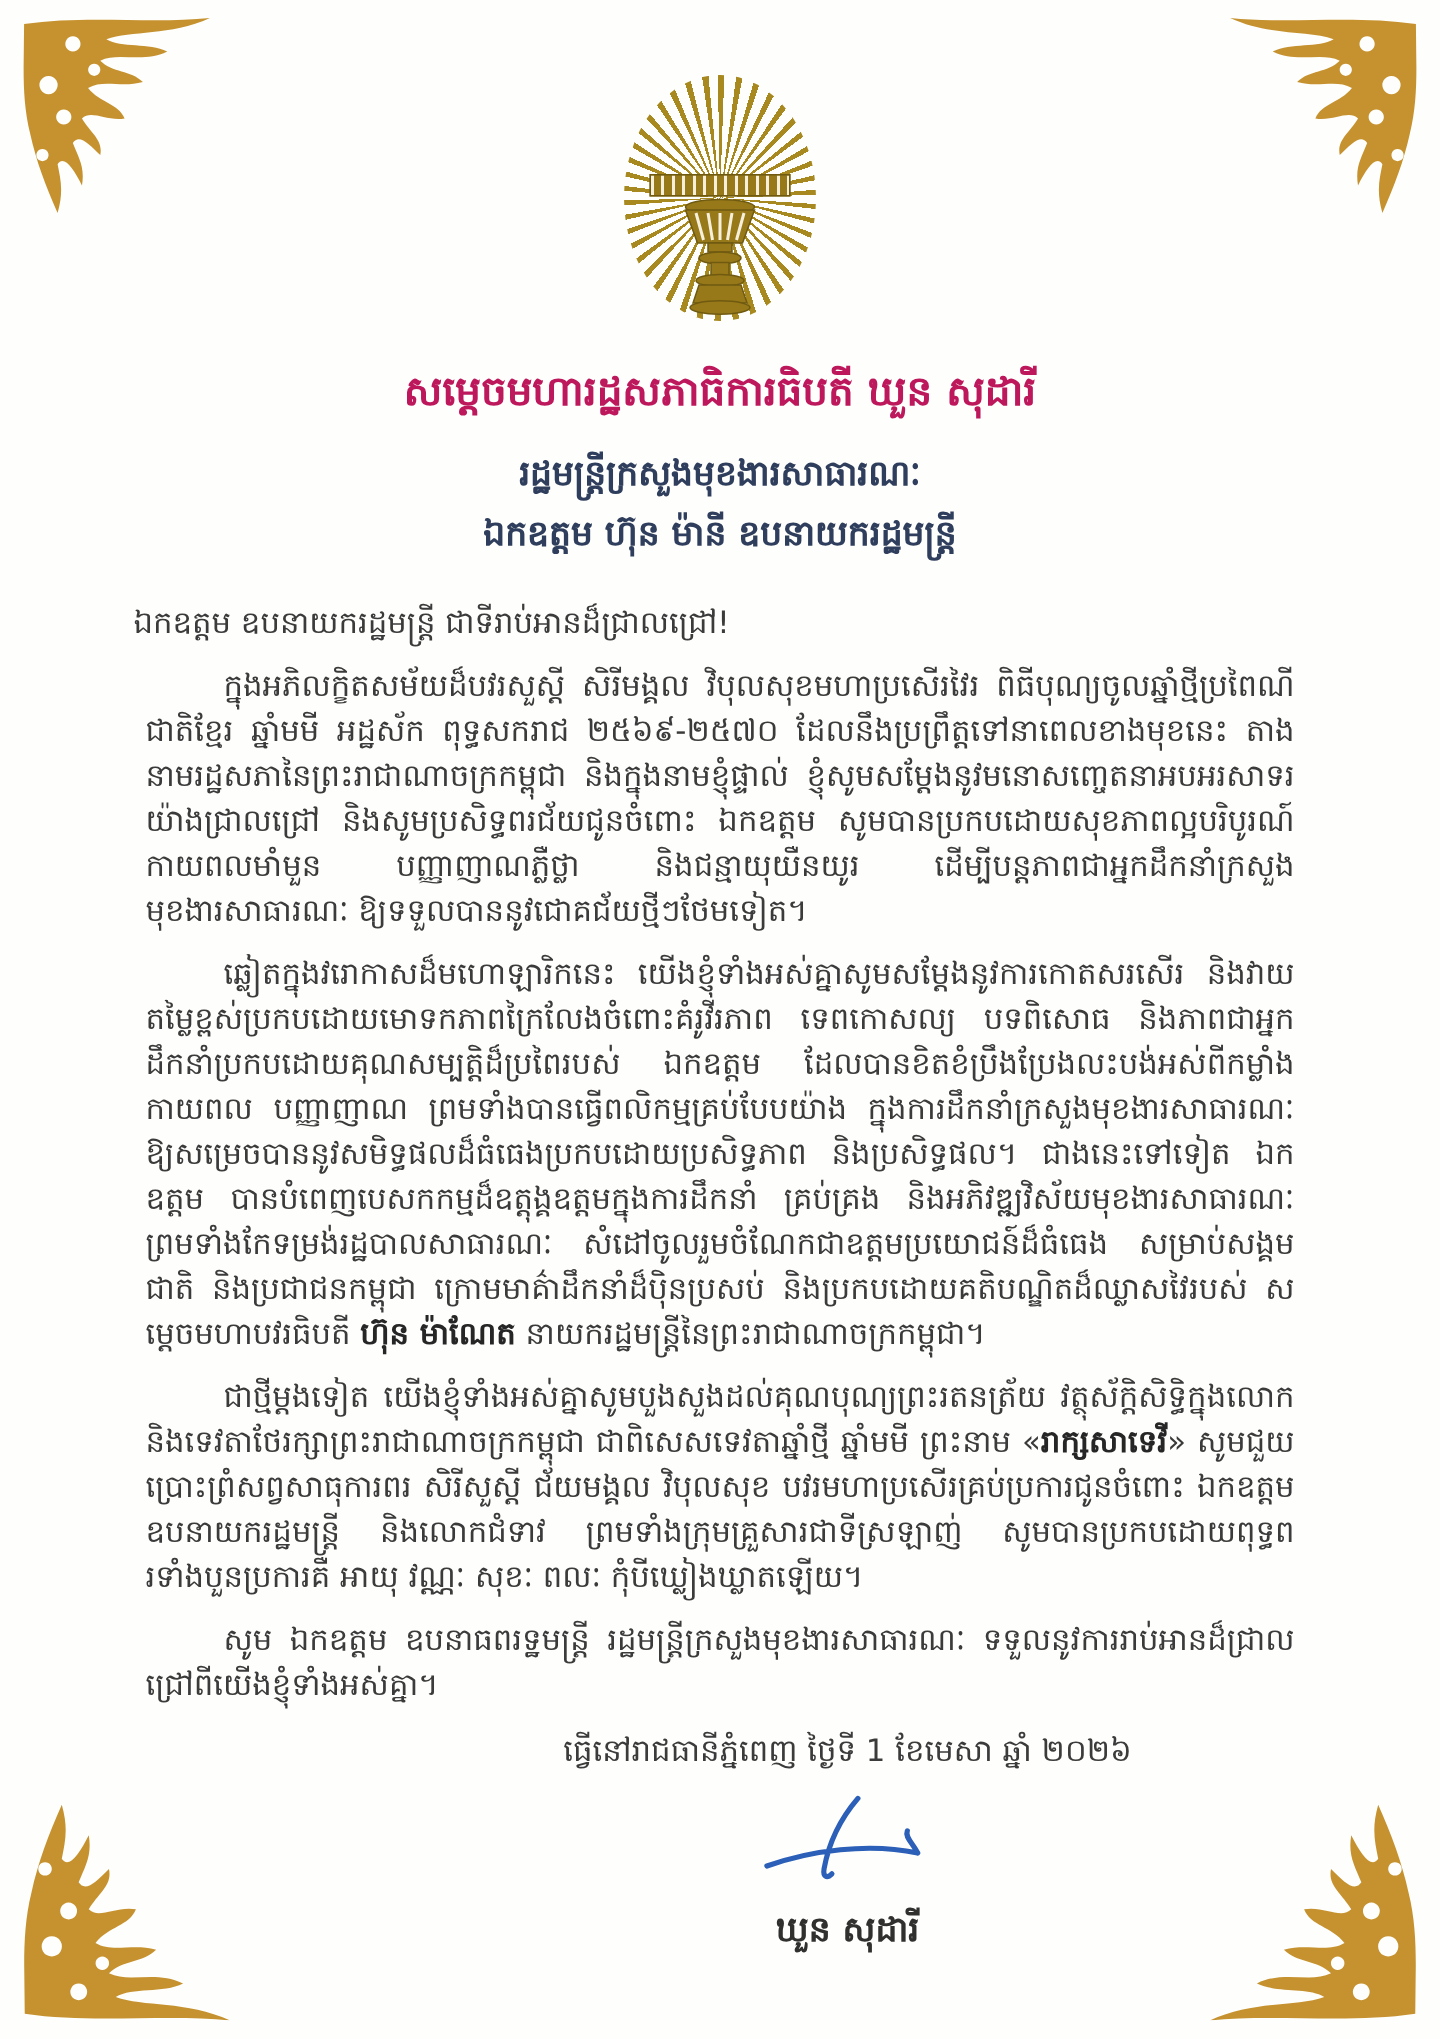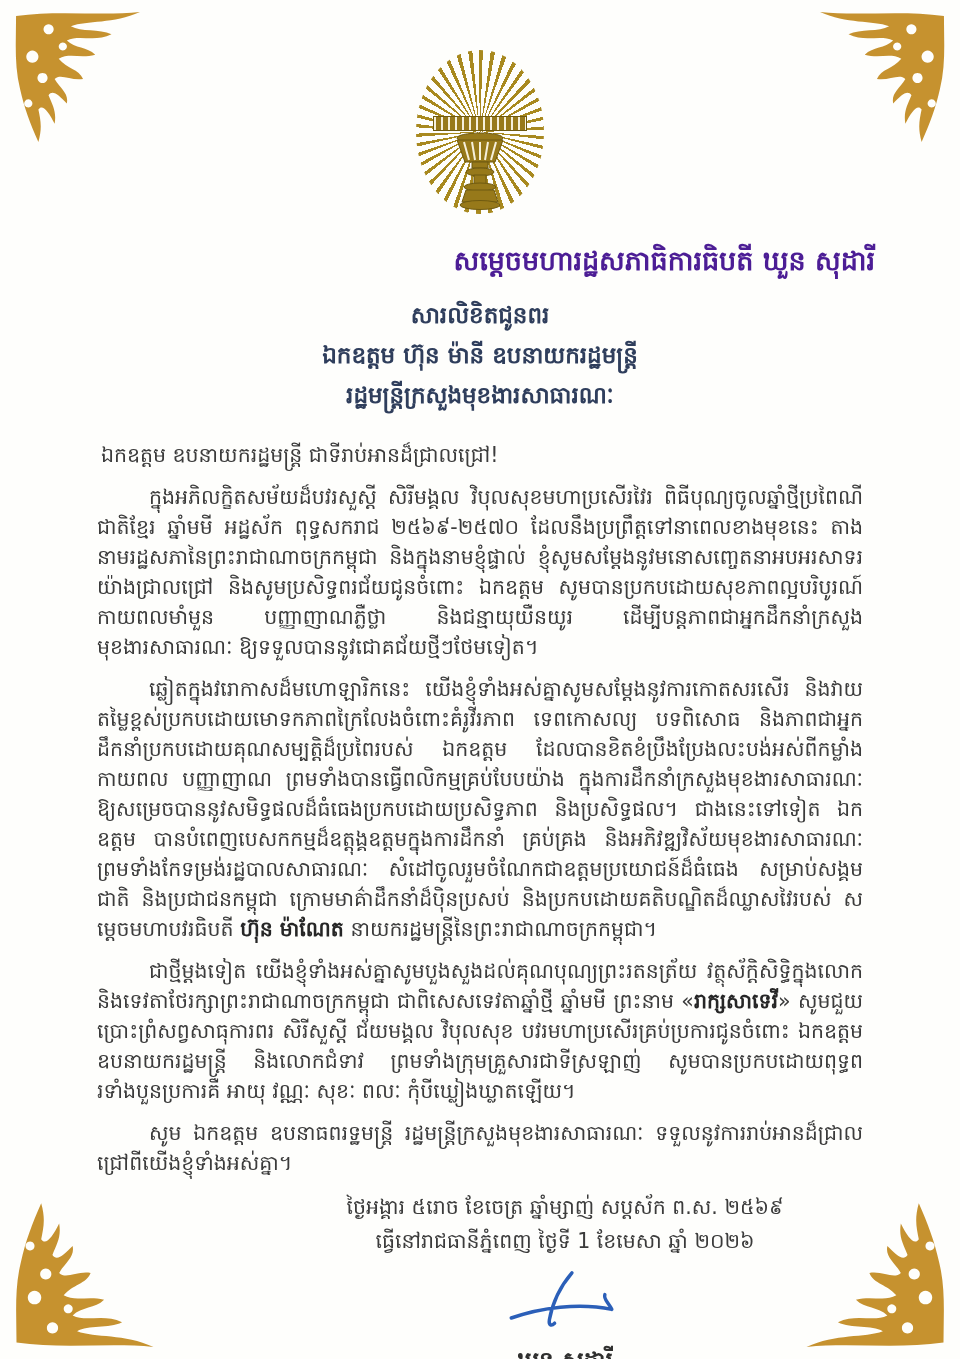--- a/index.html
+++ b/index.html
@@ -25,26 +25,26 @@
     position:absolute;left:11px;top:0;width:128px;height:164px;border-radius:50%;
     background:repeating-conic-gradient(from -1deg,#a8891f 0deg 3deg,rgba(0,0,0,0) 3deg 8.6deg);
   }
   .emblem-band{
     position:absolute;left:28px;top:66px;width:94px;height:15px;
     background-color:#97791a;border:1px solid #6f5a10;box-sizing:border-box;
     background-image:repeating-linear-gradient(90deg,#f6f0db 0 2px,rgba(0,0,0,0) 2px 7px);
   }
   .urn{position:absolute;left:40px;top:80px;width:70px;height:96px;}
   
-  .title1{margin:16px 0 0;text-align:right;font-size:27px;font-weight:bold;color:#4c1d95;}
+  .title1{margin:16px 0 0;text-align:center;font-size:27px;font-weight:bold;color:#be185d;}
   .title2{margin:8px 0 0;text-align:center;font-size:25px;font-weight:bold;color:#2E66C0;}
   .subject{margin:18px 0 0;text-align:center;font-size:23px;font-weight:bold;color:#2F3E5C;}
   .subject+.subject{margin-top:7px;}
   
-  .salutation{margin:26px 16px 0;font-size:20.5px;line-height:30px;}
+  .salutation{margin:26px 4px 0;font-size:20.5px;line-height:30px;}
   .para{margin:12px;font-size:20.5px;line-height:30px;text-align:justify;text-indent:52px;}
   .bold-name{font-weight:bold;color:#262626;}
   
   .dateline{width:540px;margin:10px 40px 0 auto;text-align:center;font-size:20.5px;line-height:34px;}
   
   .signature-block{width:210px;margin:8px 205px 0 auto;text-align:center;}
   .signature-mark{width:160px;height:78px;display:block;margin:0 auto;}
   .signatory{margin:2px 0 0;font-size:23px;font-weight:bold;color:#30302f;}
 </style>
 </head>
@@ -103,36 +103,34 @@
         <rect x="29" y="45" width="12" height="9"></rect>
         <ellipse cx="35" cy="57" rx="16" ry="4"></ellipse>
         <path d="M21 60 L49 60 L53 72 L17 72 Z"></path>
         <ellipse cx="35" cy="75" rx="20" ry="4.5"></ellipse>
       </g>
     </svg>
   </div>
 
   <h1 class="title1">សម្តេចមហារដ្ឋសភាធិការធិបតី ឃួន សុដារី</h1>
 
-  <p class="subject">សារលិខិតជូនពរ</p>
+  <p class="subject">រដ្ឋមន្ត្រីក្រសួងមុខងារសាធារណៈ</p>
   <p class="subject">ឯកឧត្តម ហ៊ុន ម៉ានី ឧបនាយករដ្ឋមន្ត្រី</p>
-  <p class="subject">រដ្ឋមន្ត្រីក្រសួងមុខងារសាធារណៈ</p>
 
   <p class="salutation">ឯកឧត្តម ឧបនាយករដ្ឋមន្ត្រី ជាទីរាប់អានដ៏ជ្រាលជ្រៅ!</p>
 
   <p class="para">ក្នុងអភិលក្ខិតសម័យដ៏បវរសួស្តី សិរីមង្គល វិបុលសុខមហាប្រសើរវៃរ ពិធីបុណ្យចូលឆ្នាំថ្មីប្រពៃណីជាតិខ្មែរ ឆ្នាំមមី អដ្ឋស័ក ពុទ្ធសករាជ ២៥៦៩-២៥៧០ ដែលនឹងប្រព្រឹត្តទៅនាពេលខាងមុខនេះ តាងនាមរដ្ឋសភានៃព្រះរាជាណាចក្រកម្ពុជា និងក្នុងនាមខ្ញុំផ្ទាល់ ខ្ញុំសូមសម្តែងនូវមនោសញ្ចេតនាអបអរសាទរយ៉ាងជ្រាលជ្រៅ និងសូមប្រសិទ្ធពរជ័យជូនចំពោះ ឯកឧត្តម សូមបានប្រកបដោយសុខភាពល្អបរិបូរណ៍ កាយពលមាំមួន បញ្ញាញាណភ្លឺថ្លា និងជន្មាយុយឺនយូរ ដើម្បីបន្តភាពជាអ្នកដឹកនាំក្រសួងមុខងារសាធារណៈ ឱ្យទទួលបាននូវជោគជ័យថ្មីៗថែមទៀត។</p>
 
   <p class="para"><span>ឆ្លៀតក្នុងវរោកាសដ៏មហោឡារិកនេះ យើងខ្ញុំទាំងអស់គ្នាសូមសម្តែងនូវការកោតសរសើរ និងវាយតម្លៃខ្ពស់ប្រកបដោយមោទកភាពក្រៃលែងចំពោះគំរូវីរភាព ទេពកោសល្យ បទពិសោធ និងភាពជាអ្នកដឹកនាំប្រកបដោយគុណសម្បត្តិដ៏ប្រពៃរបស់ ឯកឧត្តម ដែលបានខិតខំប្រឹងប្រែងលះបង់អស់ពីកម្លាំងកាយពល បញ្ញាញាណ ព្រមទាំងបានធ្វើពលិកម្មគ្រប់បែបយ៉ាង ក្នុងការដឹកនាំក្រសួងមុខងារសាធារណៈ ឱ្យសម្រេចបាននូវសមិទ្ធផលដ៏ធំធេងប្រកបដោយប្រសិទ្ធភាព និងប្រសិទ្ធផល។ ជាងនេះទៅទៀត ឯកឧត្តម បានបំពេញបេសកកម្មដ៏ឧត្តុង្គឧត្តមក្នុងការដឹកនាំ គ្រប់គ្រង និងអភិវឌ្ឍវិស័យមុខងារសាធារណៈ ព្រមទាំងកែទម្រង់រដ្ឋបាលសាធារណៈ សំដៅចូលរួមចំណែកជាឧត្តមប្រយោជន៍ដ៏ធំធេង សម្រាប់សង្គមជាតិ និងប្រជាជនកម្ពុជា ក្រោមមាគ៌ាដឹកនាំដ៏ប៉ិនប្រសប់ និងប្រកបដោយគតិបណ្ឌិតដ៏ឈ្លាសវៃរបស់ សម្តេចមហាបវរធិបតី </span><span class="bold-name">ហ៊ុន ម៉ាណែត</span><span> នាយករដ្ឋមន្ត្រីនៃព្រះរាជាណាចក្រកម្ពុជា។</span></p>
 
   <p class="para"><span>ជាថ្មីម្តងទៀត យើងខ្ញុំទាំងអស់គ្នាសូមបួងសួងដល់គុណបុណ្យព្រះរតនត្រ័យ វត្ថុស័ក្តិសិទ្ធិក្នុងលោក និងទេវតាថែរក្សាព្រះរាជាណាចក្រកម្ពុជា ជាពិសេសទេវតាឆ្នាំថ្មី ឆ្នាំមមី ព្រះនាម «</span><span class="bold-name">រាក្សសាទេវី</span><span>» សូមជួយប្រោះព្រំសព្វសាធុការពរ សិរីសួស្តី ជ័យមង្គល វិបុលសុខ បវរមហាប្រសើរគ្រប់ប្រការជូនចំពោះ ឯកឧត្តម ឧបនាយករដ្ឋមន្ត្រី និងលោកជំទាវ ព្រមទាំងក្រុមគ្រួសារជាទីស្រឡាញ់ សូមបានប្រកបដោយពុទ្ធពរទាំងបួនប្រការគឺ អាយុ វណ្ណៈ សុខៈ ពលៈ កុំបីឃ្លៀងឃ្លាតឡើយ។</span></p>
 
   <p class="para">សូម ឯកឧត្តម ឧបនាធពរទ្ឋមន្ត្រី រដ្ឋមន្ត្រីក្រសួងមុខងារសាធារណៈ ទទួលនូវការរាប់អានដ៏ជ្រាលជ្រៅពីយើងខ្ញុំទាំងអស់គ្នា។</p>
 
   <div class="dateline">
-    <div>ថ្ងៃអង្គារ ៥រោច ខែចេត្រ ឆ្នាំម្សាញ់ សប្តស័ក ព.ស. ២៥៦៩</div>
     <div>ធ្វើនៅរាជធានីភ្នំពេញ ថ្ងៃទី 1 ខែមេសា ឆ្នាំ ២០២៦</div>
   </div>
 
   <div class="signature-block">
     <svg class="signature-mark" viewBox="0 0 160 90">
       <path d="M88 8 C76 22 66 40 62 62 C61 68 64 70 68 66 M18 60 C52 48 96 42 134 50 M134 50 C130 42 124 38 126 33" fill="none" stroke="#2B5FB8" stroke-width="4" stroke-linecap="round" stroke-linejoin="round"></path>
     </svg>
     <p class="signatory">ឃួន សុដារី</p>
   </div>
 

